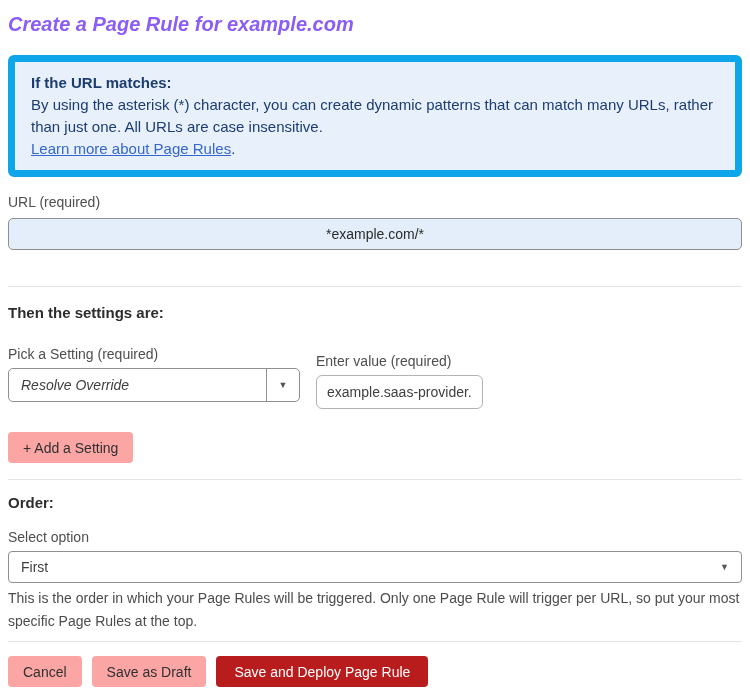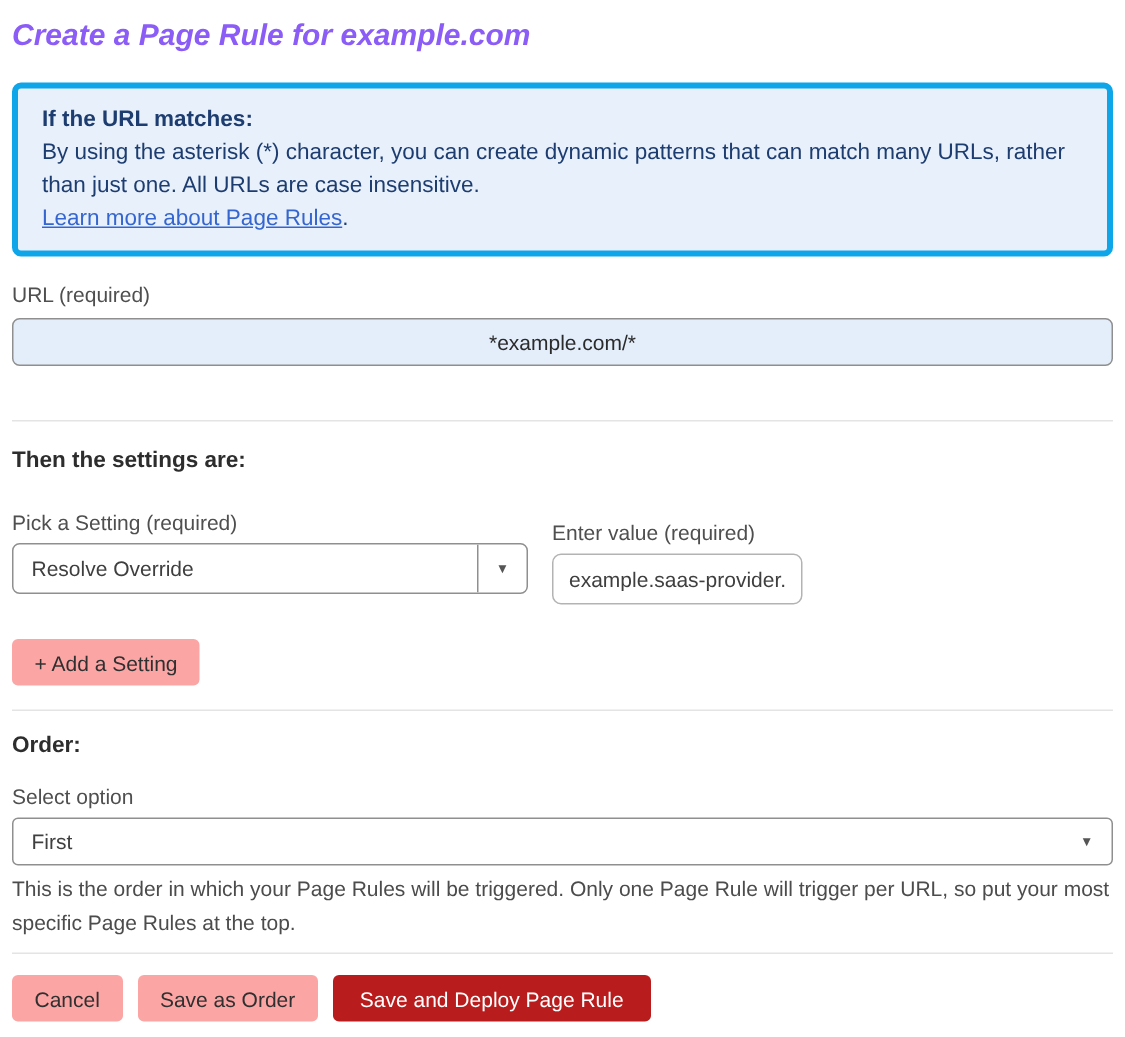--- a/index.html
+++ b/index.html
@@ -17,21 +17,21 @@
     font-size: 20px;
     line-height: 24px;
     font-weight: 700;
     color: #8b5cf6;
     font-style: italic;
   }
 
   .info-box {
     margin-top: 19px;
     background: #e8f0fb;
-    border: 4px solid #0ea5e9;
+    border: 7px solid #0ea5e9;
     border-radius: 6px;
     padding: 10px 16px;
     font-size: 15px;
     line-height: 22px;
     color: #1d3d70;
   }
   .info-heading { font-weight: 700; }
   .info-link {
     color: #3566cf;
     text-decoration: underline;
@@ -83,29 +83,30 @@
     margin-top: 24px;
     display: flex;
     align-items: flex-start;
     gap: 16px;
   }
   .settings-col .field-label { margin-top: 0; }
   .col-value { margin-top: 7px; }
 
   .setting-select {
     margin-top: 5px;
-    width: 344px;
+    width: 292px;
     height: 34px;
     background: #ffffff;
     border: 1px solid #8f8f8f;
     border-radius: 5px;
     display: flex;
     align-items: stretch;
     cursor: pointer;
     overflow: hidden;
+    font-style: italic;
   }
   .setting-select .select-text {
     flex: 1;
     display: flex;
     align-items: center;
     padding-left: 12px;
     font-size: 14px;
     color: #3f3f3f;
   }
   .setting-select .select-arrow-btn {
@@ -234,17 +235,17 @@
     <span>First</span>
     <span class="arrow-glyph">▼</span>
   </div>
 
   <p class="help-text">This is the order in which your Page Rules will be triggered. Only one Page Rule will trigger per URL, so put your most specific Page Rules at the top.</p>
 
   <hr class="divider divider-3">
 
   <div class="button-row">
     <button class="btn btn-gray">Cancel</button>
-    <button class="btn btn-gray">Save as Order</button>
+    <button class="btn btn-gray">Save as Draft</button>
     <button class="btn btn-blue">Save and Deploy Page Rule</button>
   </div>
 
 </div>
 
 </body></html>

